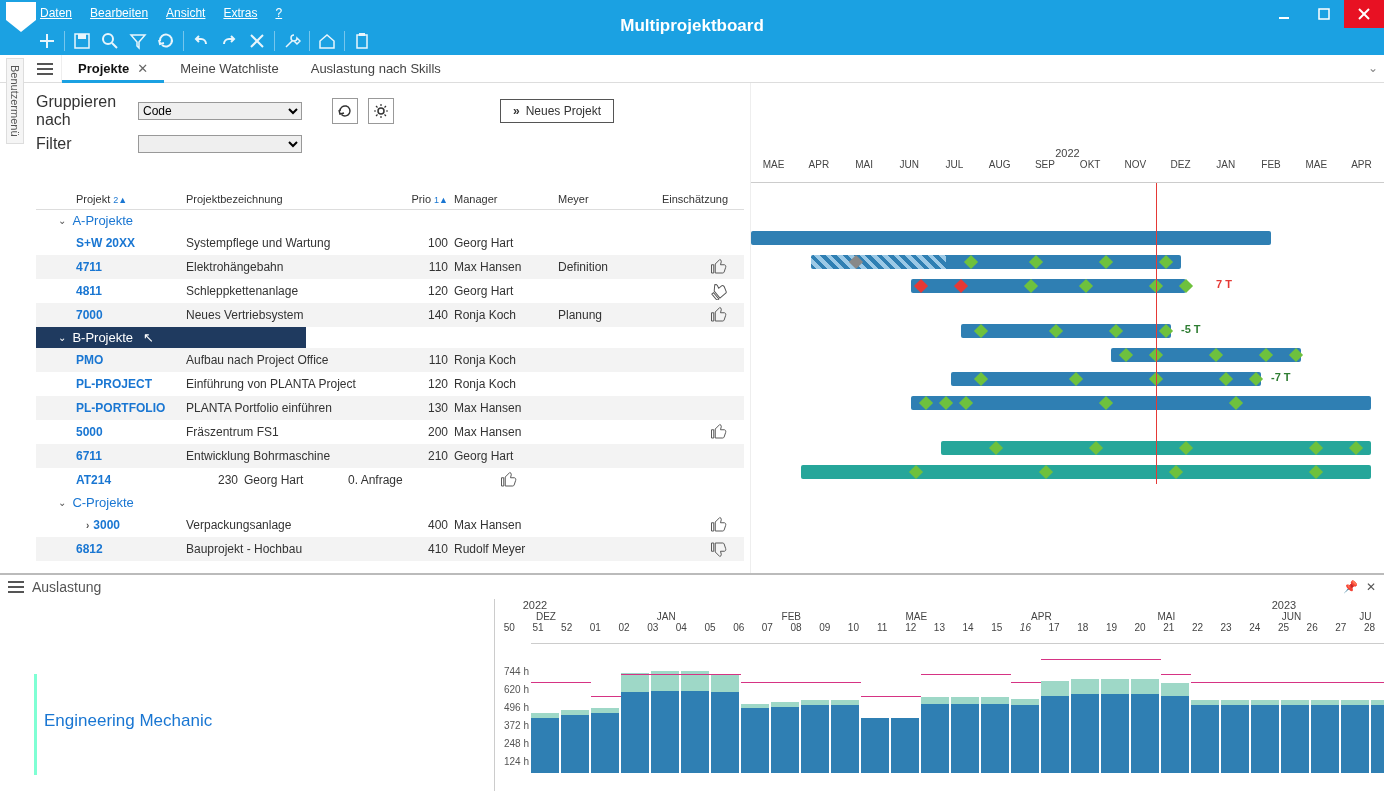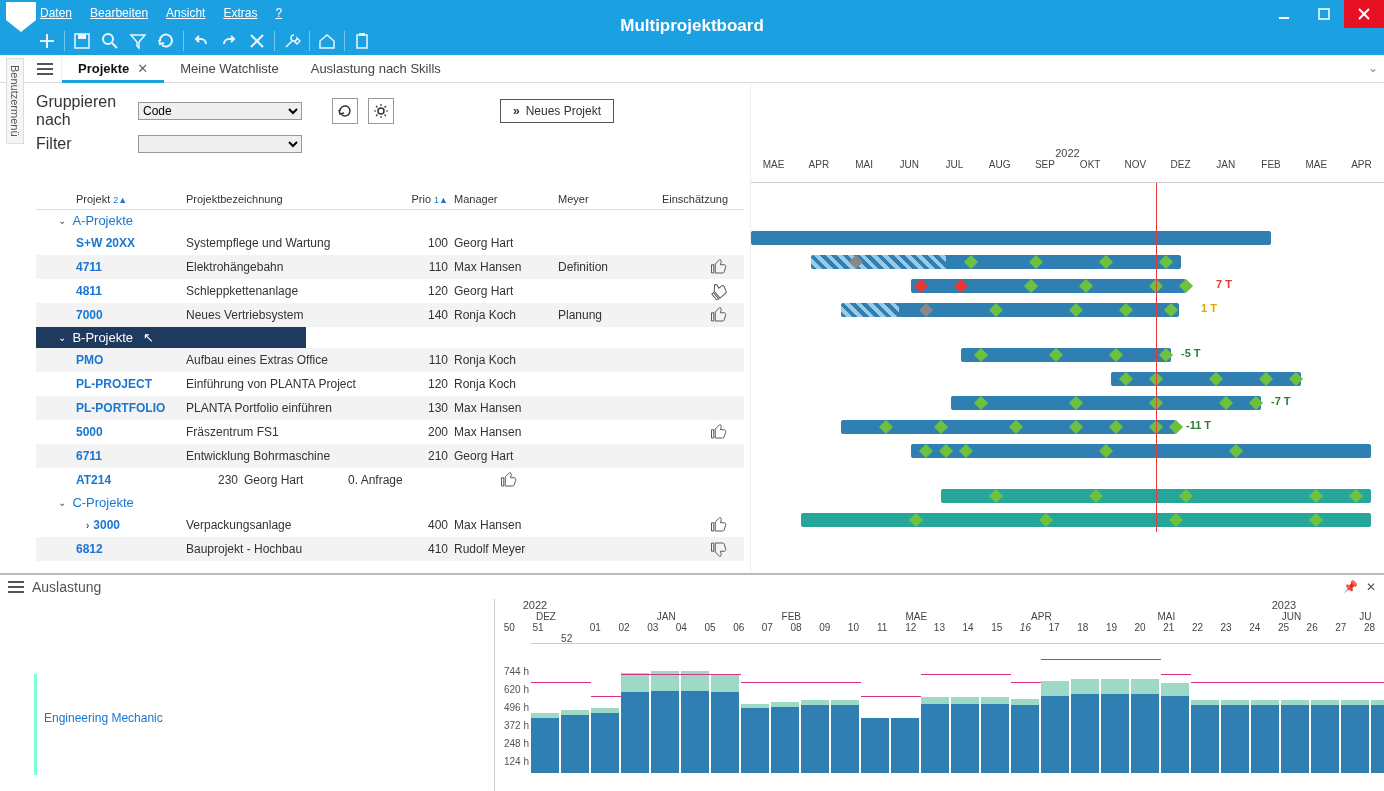--- a/index.html
+++ b/index.html
@@ -80,21 +80,21 @@
   .delay.green { color:#2E7D32;}
   .delay.yellow { color:#e6a400;}
   .today-line {position:absolute; top:0; bottom:0; width:1px; background:#E53935; left:405px; z-index:2;}
 
   
   .aus-panel { border-top:2px solid #bbb; height:218px; display:flex; flex-direction:column;}
   .aus-header { display:flex; align-items:center; padding:4px 8px; gap:8px; color:#555;}
   .aus-header .spacer{flex:1;}
   .aus-body { flex:1; display:flex; position:relative;}
   .aus-left { width:495px; position:relative; border-right:1px solid #ccc;}
-  .aus-left .res-name { position:absolute; left:44px; top:112px; color:#1976D2; font-size:12px;}
+  .aus-left .res-name { position:absolute; left:44px; top:112px; color:#1976D2; font-size:17px;}
   .aus-left::before{content:"";position:absolute;left:34px;top:75px;bottom:16px;width:3px;background:#7fffd4;}
   .aus-right { flex:1; position:relative; overflow:hidden;}
   .aus-timeline-hdr { height:44px;}
   .aus-year-row { display:flex; font-size:11px; color:#444;}
   .aus-year-row div{ text-align:center;}
   .aus-month-row,.aus-week-row { display:flex; font-size:10px; color:#444;}
   .aus-month-row > div, .aus-week-row > div { text-align:center;}
   .aus-chart { position:relative; height:130px; border-top:1px solid #ccc;}
   .aus-chart .ylab { position:absolute; left:-2px; font-size:10px; color:#555; transform:translateX(-100%);}
   .aus-col { position:absolute; bottom:0; background:#2F7FB3;}
@@ -313,21 +313,21 @@
             </svg>
           </div>
         </div>
         <div class="group-row selected">
           <span class="chev">⌄</span>
           <span>B-Projekte</span>
           <span style="margin-left:4px;">↖</span>
         </div>
         <div class="data-row">
           <div class="c-code" style="">PMO</div>
-          <div class="c-bez">Aufbau eines Extras Office</div>
+          <div class="c-bez">Aufbau nach Project Office</div>
           <div class="c-prio">110</div>
           <div class="c-mgr">Ronja Koch</div>
           <div class="c-phase"></div>
           <div class="c-ein"></div>
         </div>
         <div class="data-row">
           <div class="c-code" style="">PL-PROJECT</div>
           <div class="c-bez">Einführung von PLANTA Project</div>
           <div class="c-prio">120</div>
           <div class="c-mgr">Ronja Koch</div>
@@ -443,30 +443,20 @@
         <div class="gantt-row">
           <div class="bar " style="left: 160px; width: 275px;"></div>
           <div class="diam red" style="left: 165px;"></div>
           <div class="diam red" style="left: 205px;"></div>
           <div class="diam " style="left: 275px;"></div>
           <div class="diam " style="left: 330px;"></div>
           <div class="diam " style="left: 400px;"></div>
           <div class="diam " style="left: 430px;"></div>
           <div class="delay red" style="left: 465px;">7 T</div>
         </div>
-        <div class="gantt-row">
-          <div class="bar hatch" style="left: 90px; width: 60px;"></div>
-          <div class="bar " style="left: 148px; width: 280px;"></div>
-          <div class="diam gray" style="left: 170px;"></div>
-          <div class="diam " style="left: 240px;"></div>
-          <div class="diam " style="left: 320px;"></div>
-          <div class="diam " style="left: 370px;"></div>
-          <div class="diam " style="left: 415px;"></div>
-          <div class="delay yellow" style="left: 450px;">1 T</div>
-        </div>
         <div class="gantt-row" style="height: 21px;"></div>
         <div class="gantt-row">
           <div class="bar " style="left: 210px; width: 210px;"></div>
           <div class="diam " style="left: 225px;"></div>
           <div class="diam " style="left: 300px;"></div>
           <div class="diam " style="left: 360px;"></div>
           <div class="diam " style="left: 410px;"></div>
           <div class="delay green" style="left: 430px;">-5 T</div>
         </div>
         <div class="gantt-row">
@@ -478,31 +468,20 @@
           <div class="diam " style="left: 540px;"></div>
         </div>
         <div class="gantt-row">
           <div class="bar " style="left: 200px; width: 310px;"></div>
           <div class="diam " style="left: 225px;"></div>
           <div class="diam " style="left: 320px;"></div>
           <div class="diam " style="left: 400px;"></div>
           <div class="diam " style="left: 470px;"></div>
           <div class="diam " style="left: 500px;"></div>
           <div class="delay green" style="left: 520px;">-7 T</div>
-        </div>
-        <div class="gantt-row">
-          <div class="bar " style="left: 90px; width: 335px;"></div>
-          <div class="diam " style="left: 130px;"></div>
-          <div class="diam " style="left: 185px;"></div>
-          <div class="diam " style="left: 260px;"></div>
-          <div class="diam " style="left: 320px;"></div>
-          <div class="diam " style="left: 360px;"></div>
-          <div class="diam " style="left: 400px;"></div>
-          <div class="diam " style="left: 420px;"></div>
-          <div class="delay green" style="left: 435px;">-11 T</div>
         </div>
         <div class="gantt-row">
           <div class="bar " style="left: 160px; width: 460px;"></div>
           <div class="diam " style="left: 170px;"></div>
           <div class="diam " style="left: 190px;"></div>
           <div class="diam " style="left: 210px;"></div>
           <div class="diam " style="left: 350px;"></div>
           <div class="diam " style="left: 480px;"></div>
         </div>
         <div class="gantt-row" style="height: 21px;"></div>
@@ -554,21 +533,21 @@
             <div style="width: 120px;">FEB</div>
             <div style="width: 150px;">MAE</div>
             <div style="width: 120px;">APR</div>
             <div style="width: 150px;">MAI</div>
             <div style="width: 120px;">JUN</div>
             <div style="width: 40px;">JU</div>
           </div>
         <div class="aus-week-row" id="aus-weeks">
             <div style="width: 30px;">50</div>
             <div style="width: 30px;">51</div>
-            <div style="width: 30px; margin-top: 11px;">52</div>
+            <div style="width: 30px;">52</div>
             <div style="width: 30px;">01</div>
             <div style="width: 30px;">02</div>
             <div style="width: 30px;">03</div>
             <div style="width: 30px;">04</div>
             <div style="width: 30px;">05</div>
             <div style="width: 30px;">06</div>
             <div style="width: 30px;">07</div>
             <div style="width: 30px;">08</div>
             <div style="width: 30px;">09</div>
             <div style="width: 30px;">10</div>

